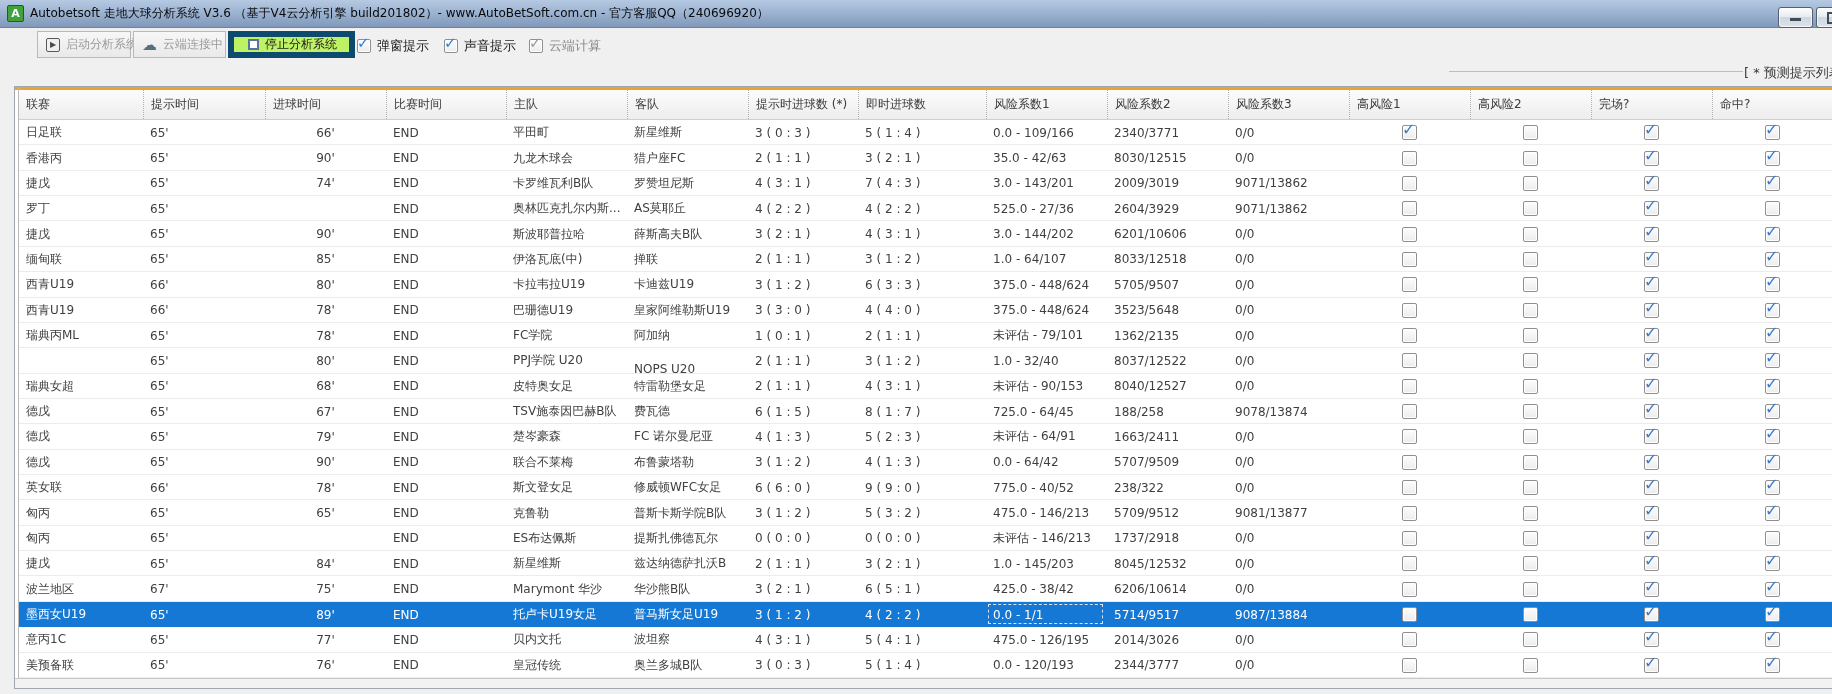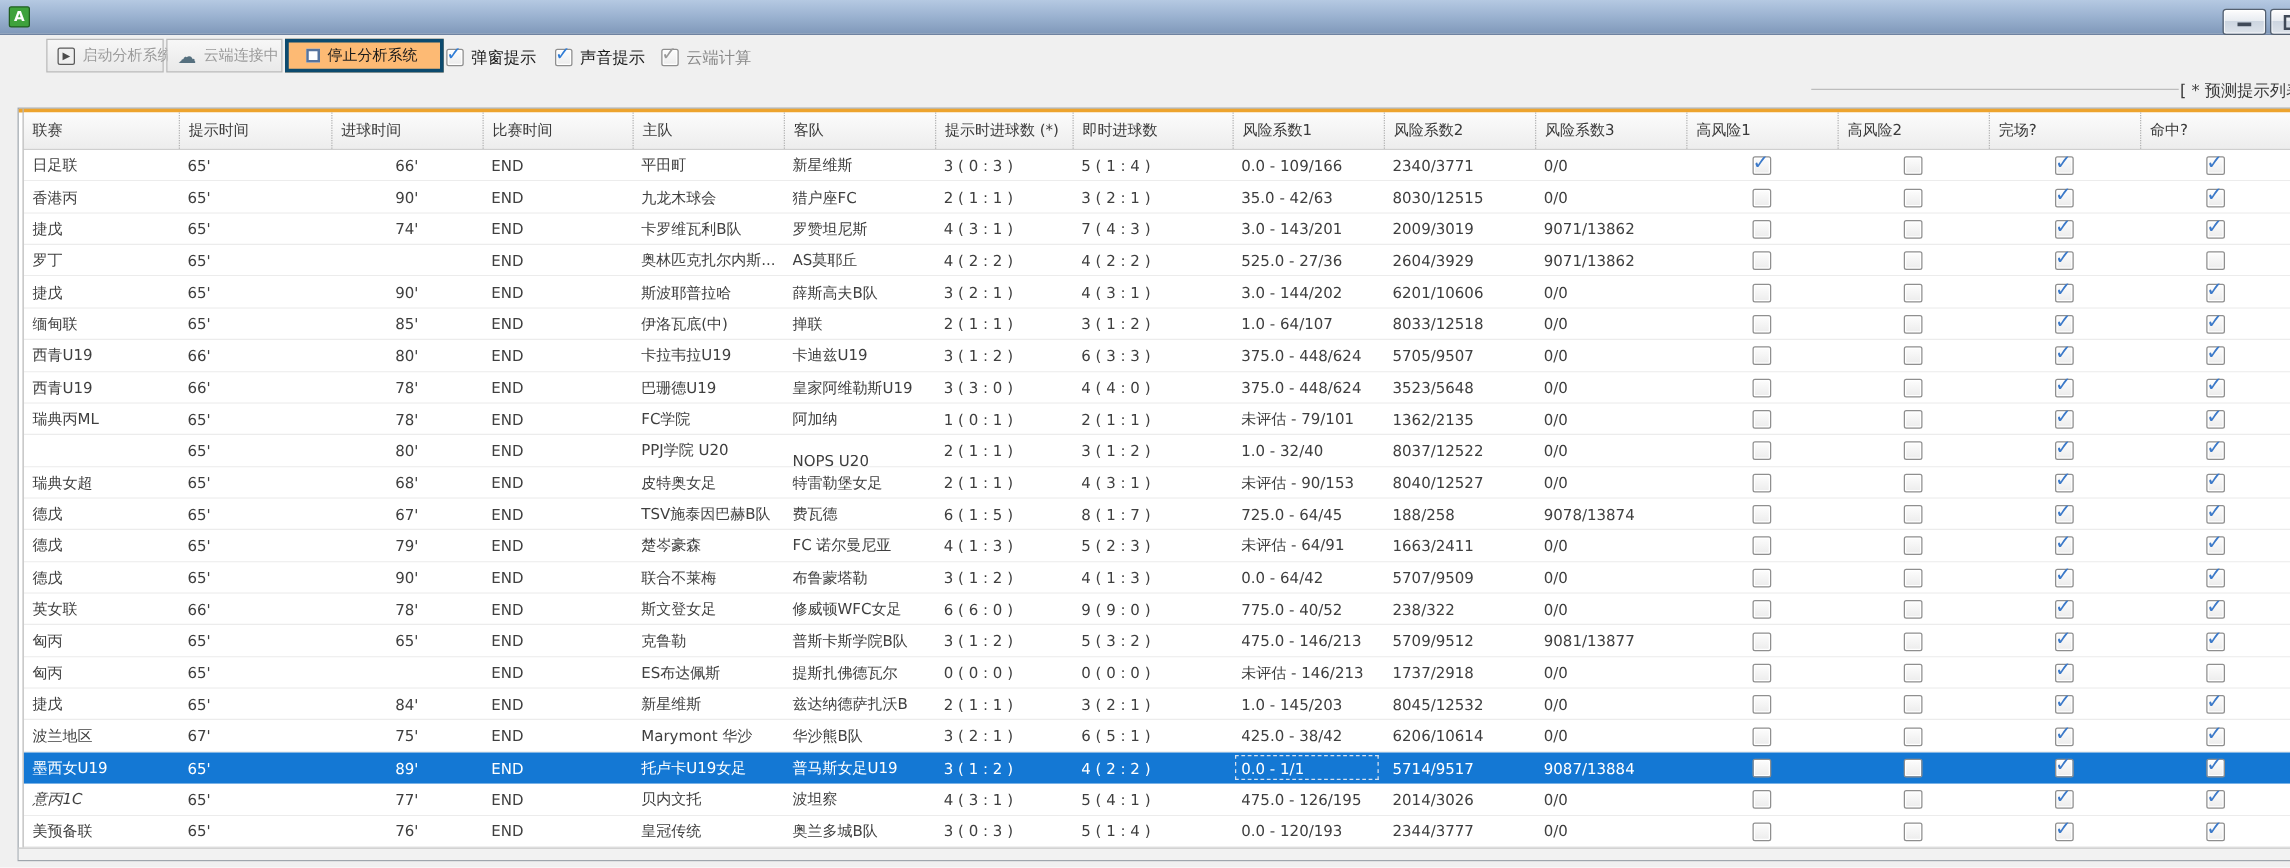--- a/index.html
+++ b/index.html
@@ -34,21 +34,21 @@
   .winbtn.max{left:1816px;width:33px;}
   .minbar{display:inline-block;width:11px;height:3px;background:#404a58;margin-top:10px;}
   .maxbox{display:inline-block;width:9px;height:8px;border:2px solid #404a58;margin-top:4px;}
   
   .tbtn{
     position:absolute;top:31px;height:27px;box-sizing:border-box;
     display:flex;align-items:center;padding:0 8px;
     border:1px solid #b9b9b9;background:linear-gradient(#f7f7f7,#e9e9e9);
     color:#9b9b9b;white-space:nowrap;
   }
-  .tbtn.active{background:#fdba74;border:3px solid #0c4a6e;color:#1a1a1a;}
+  .tbtn.active{background:#bef264;border:6px solid #0c4a6e;color:#1a1a1a;}
   .tbtn .ticon{margin-right:6px;flex:0 0 auto;}
   .play-box{
     display:inline-block;width:14px;height:14px;box-sizing:border-box;
     border:1px solid #5a5a5a;border-radius:2px;background:#efefef;
     color:#4a4a4a;font-size:8px;line-height:12px;text-align:center;
   }
   .cloud-glyph{font-size:15px;color:#56707f;line-height:14px;}
   .stop-box{
     display:inline-block;width:11px;height:11px;box-sizing:border-box;
     border:2px solid #56749e;background:#fff;
@@ -112,20 +112,21 @@
   .bottom-strip{
     position:absolute;left:0;right:0;bottom:0;height:9px;
     background:#f2f2f2;border-top:1px solid #c8c8c8;
   }
 </style>
 </head>
 <body>
 
 <div class="titlebar">
   <div class="app-icon">A</div>
+  <div class="title-text">Autobetsoft 走地大球分析系统 V3.6 （基于V4云分析引擎 build201802）- www.AutoBetSoft.com.cn - 官方客服QQ（240696920）</div>
 </div>
 <div class="winbtn min"><span class="minbar"></span></div>
 <div class="winbtn max"><span class="maxbox"></span></div>
 
 <div class="tbtn" style="left:37px;width:94px;">
   <span class="ticon play-box">▶</span>
   <span>启动分析系统</span>
 </div>
 <div class="tbtn" style="left:133px;width:93px;">
   <span class="ticon cloud-glyph">☁</span>
@@ -912,21 +913,21 @@
         </div>
         <div class="tcell ckcell" style="width: 150px;">
           <div class="ckwrap">
             <span class="cbox">
               <span class="tick">✓</span>
             </span>
           </div>
         </div>
       </div>
       <div class="trow">
-        <div class="tcell" style="width: 124px; font-style: italic;">意丙1C</div>
+        <div class="tcell" style="width: 124px;">意丙1C</div>
         <div class="tcell" style="width: 122px;">65'</div>
         <div class="tcell center" style="width: 121px;">77'</div>
         <div class="tcell" style="width: 120px;">END</div>
         <div class="tcell" style="width: 121px;">贝内文托</div>
         <div class="tcell" style="width: 121px;">波坦察</div>
         <div class="tcell" style="width: 110px;">4 ( 3 : 1 )</div>
         <div class="tcell" style="width: 128px;">5 ( 4 : 1 )</div>
         <div class="tcell" style="width: 121px;">475.0 - 126/195</div>
         <div class="tcell" style="width: 121px;">2014/3026</div>
         <div class="tcell" style="width: 121px;">0/0</div>

